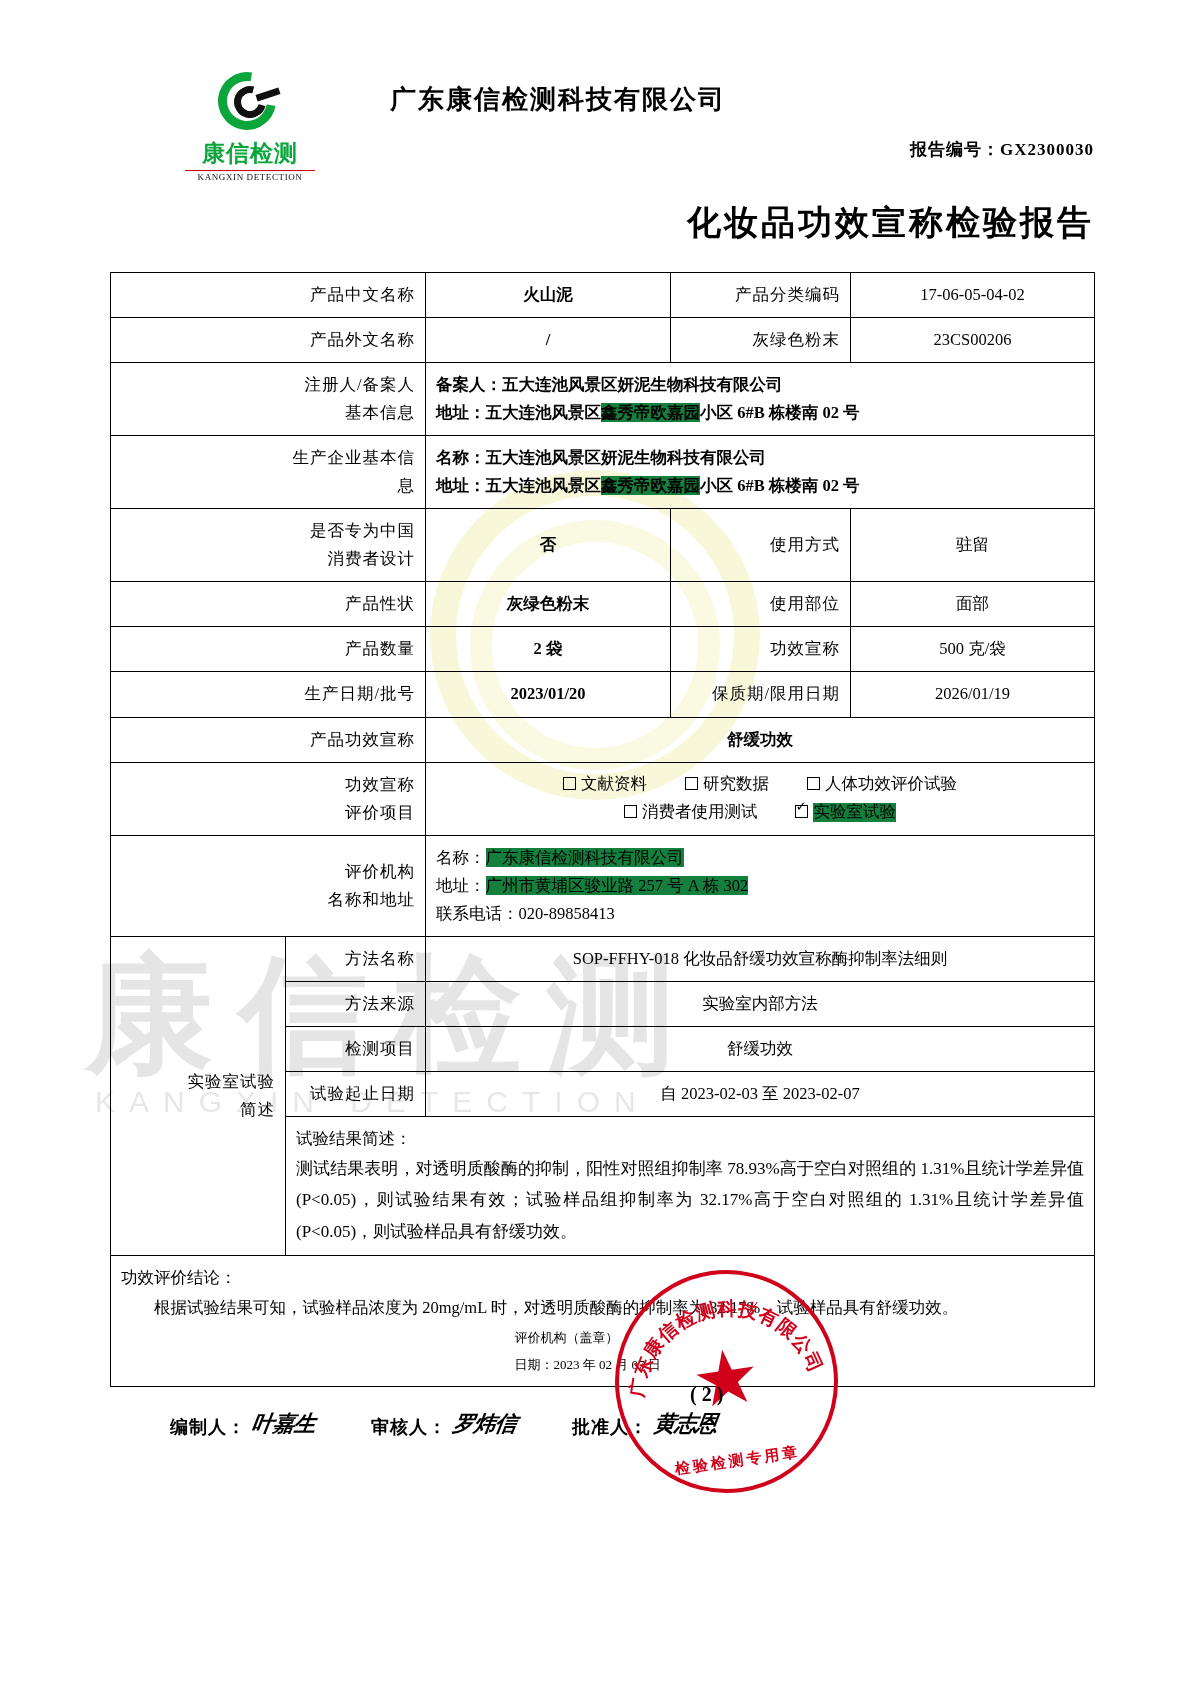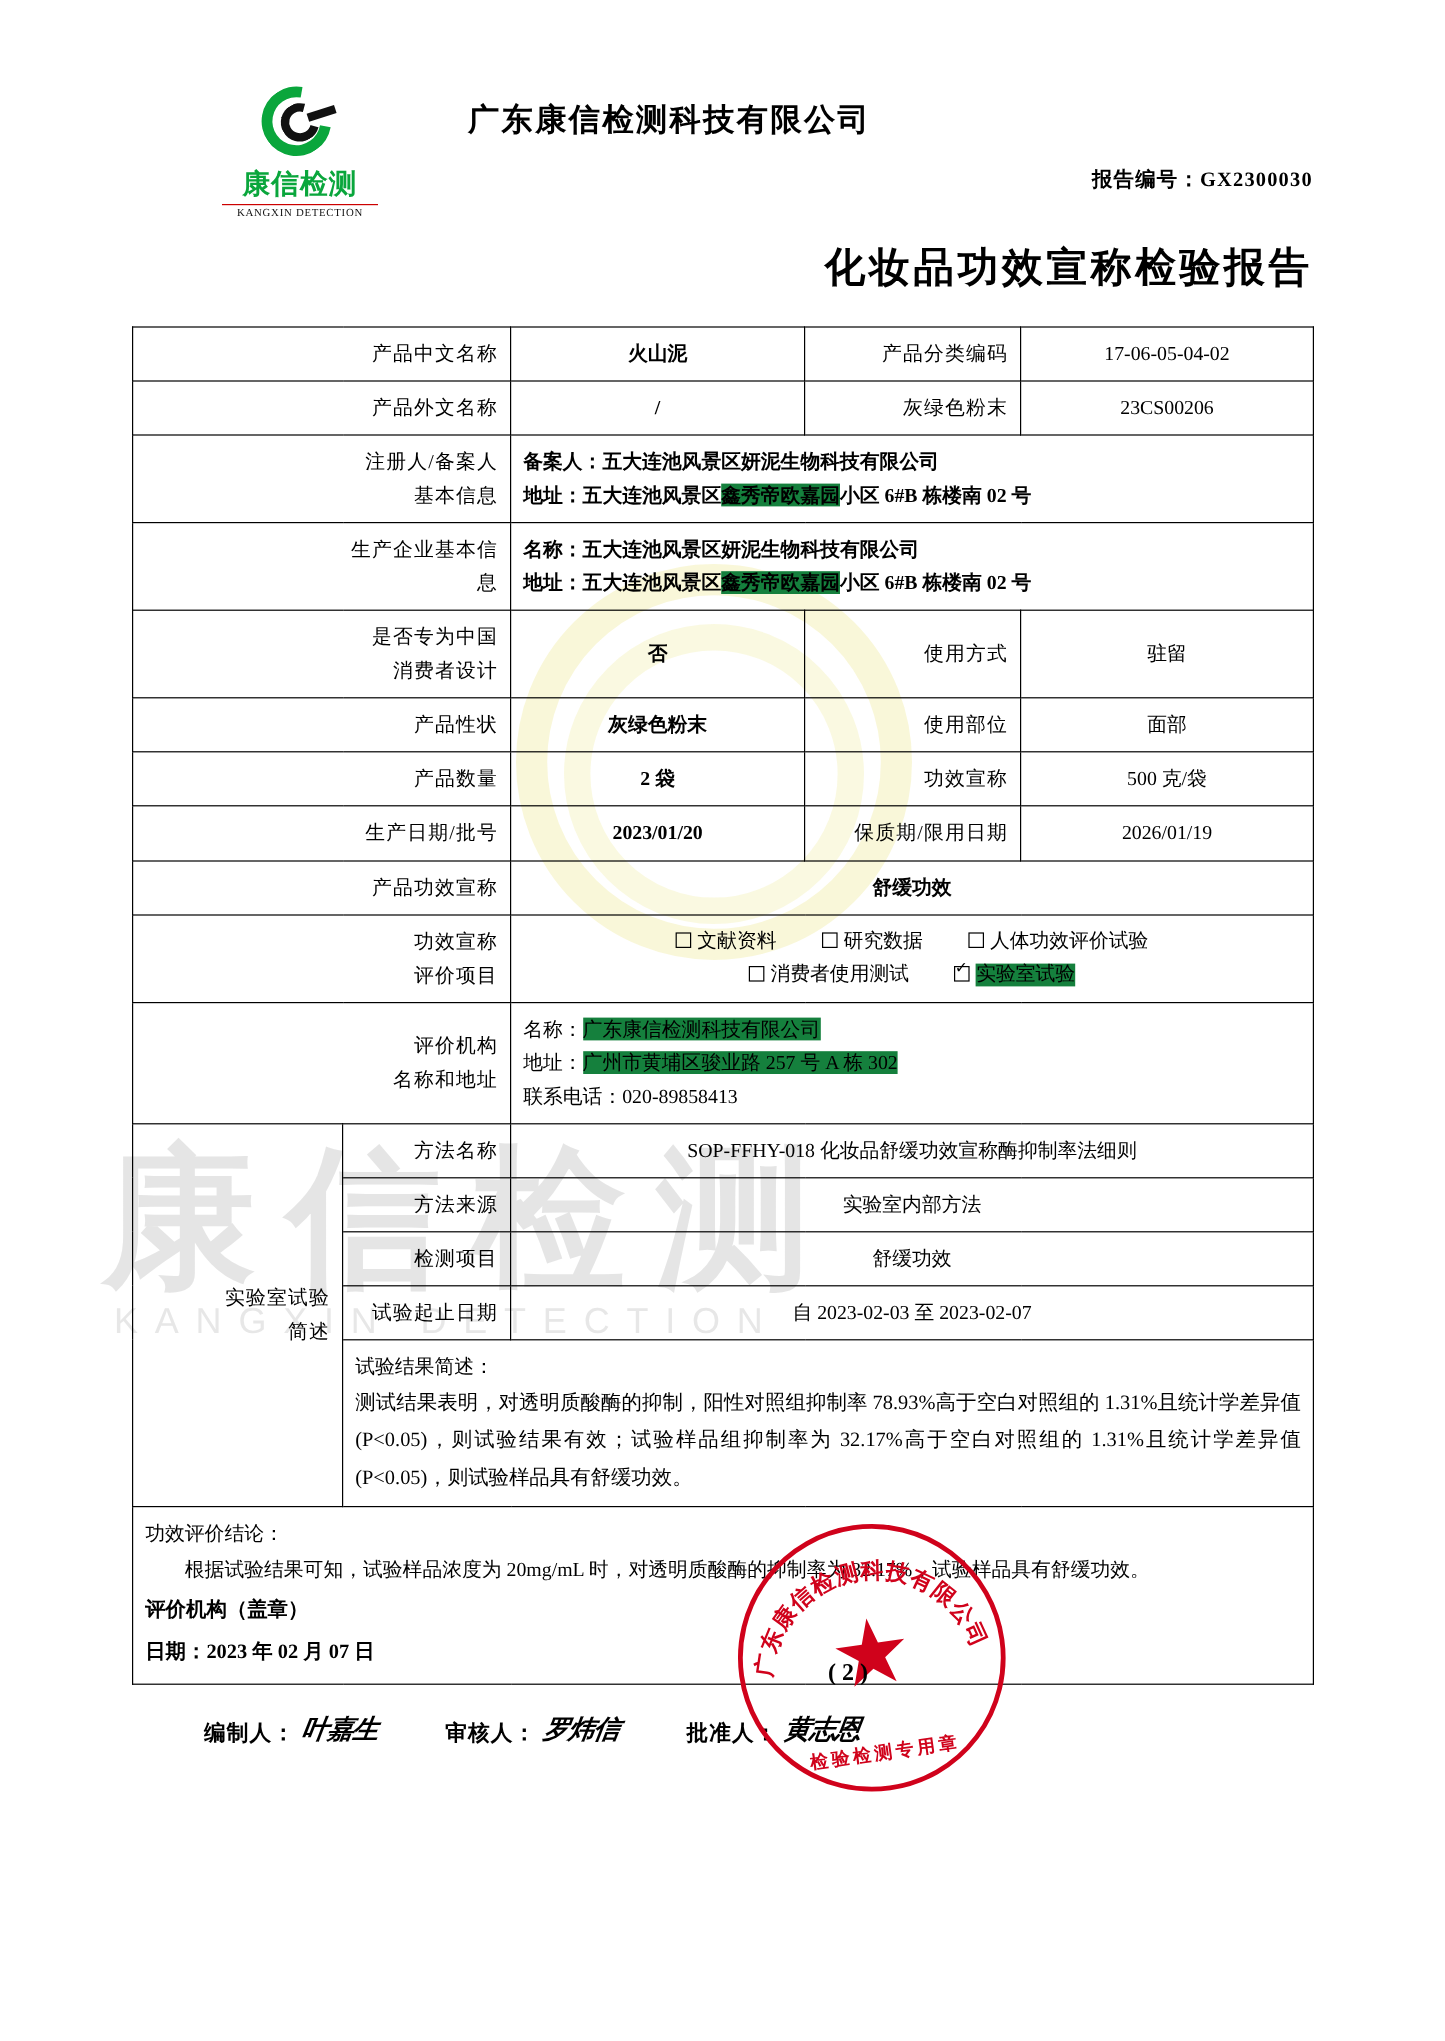--- a/index.html
+++ b/index.html
@@ -221,25 +221,24 @@
   .concl {
     position: relative;
     z-index: 2;
   }
   .concl-body {
     font-size: 16.5px;
     line-height: 1.9;
   }
   .sign-row {
     display: flex;
-    justify-content: flex-start;
+    justify-content: center;
     padding-right: 30px;
-    font-size: 17px;
+    font-size: 13px;
     line-height: 2.1;
-    font-weight: bold;
   }
   .sign-col { text-align: left; }
 
   
   .stamp {
     position: absolute;
     left: 615px;
     top: 1270px;
     width: 215px;
     height: 215px;

